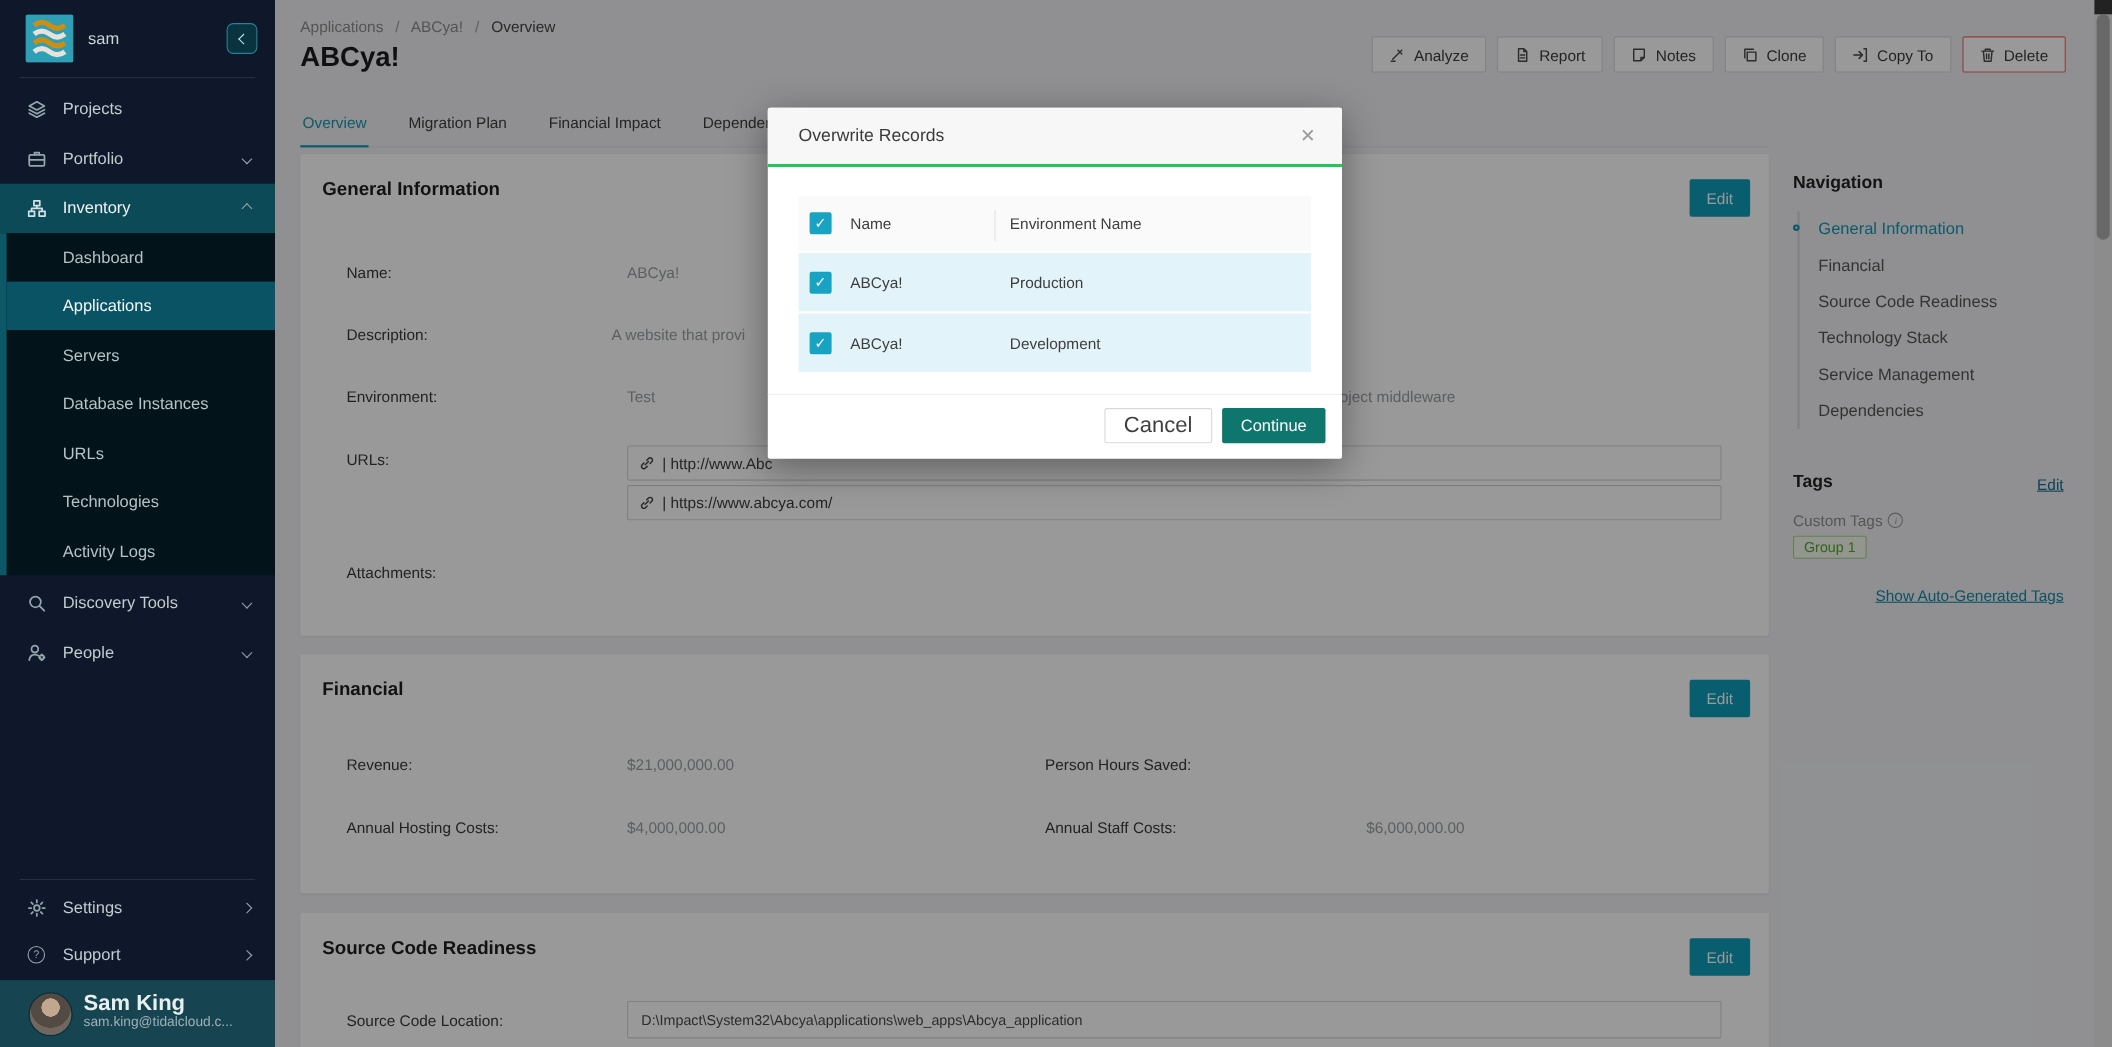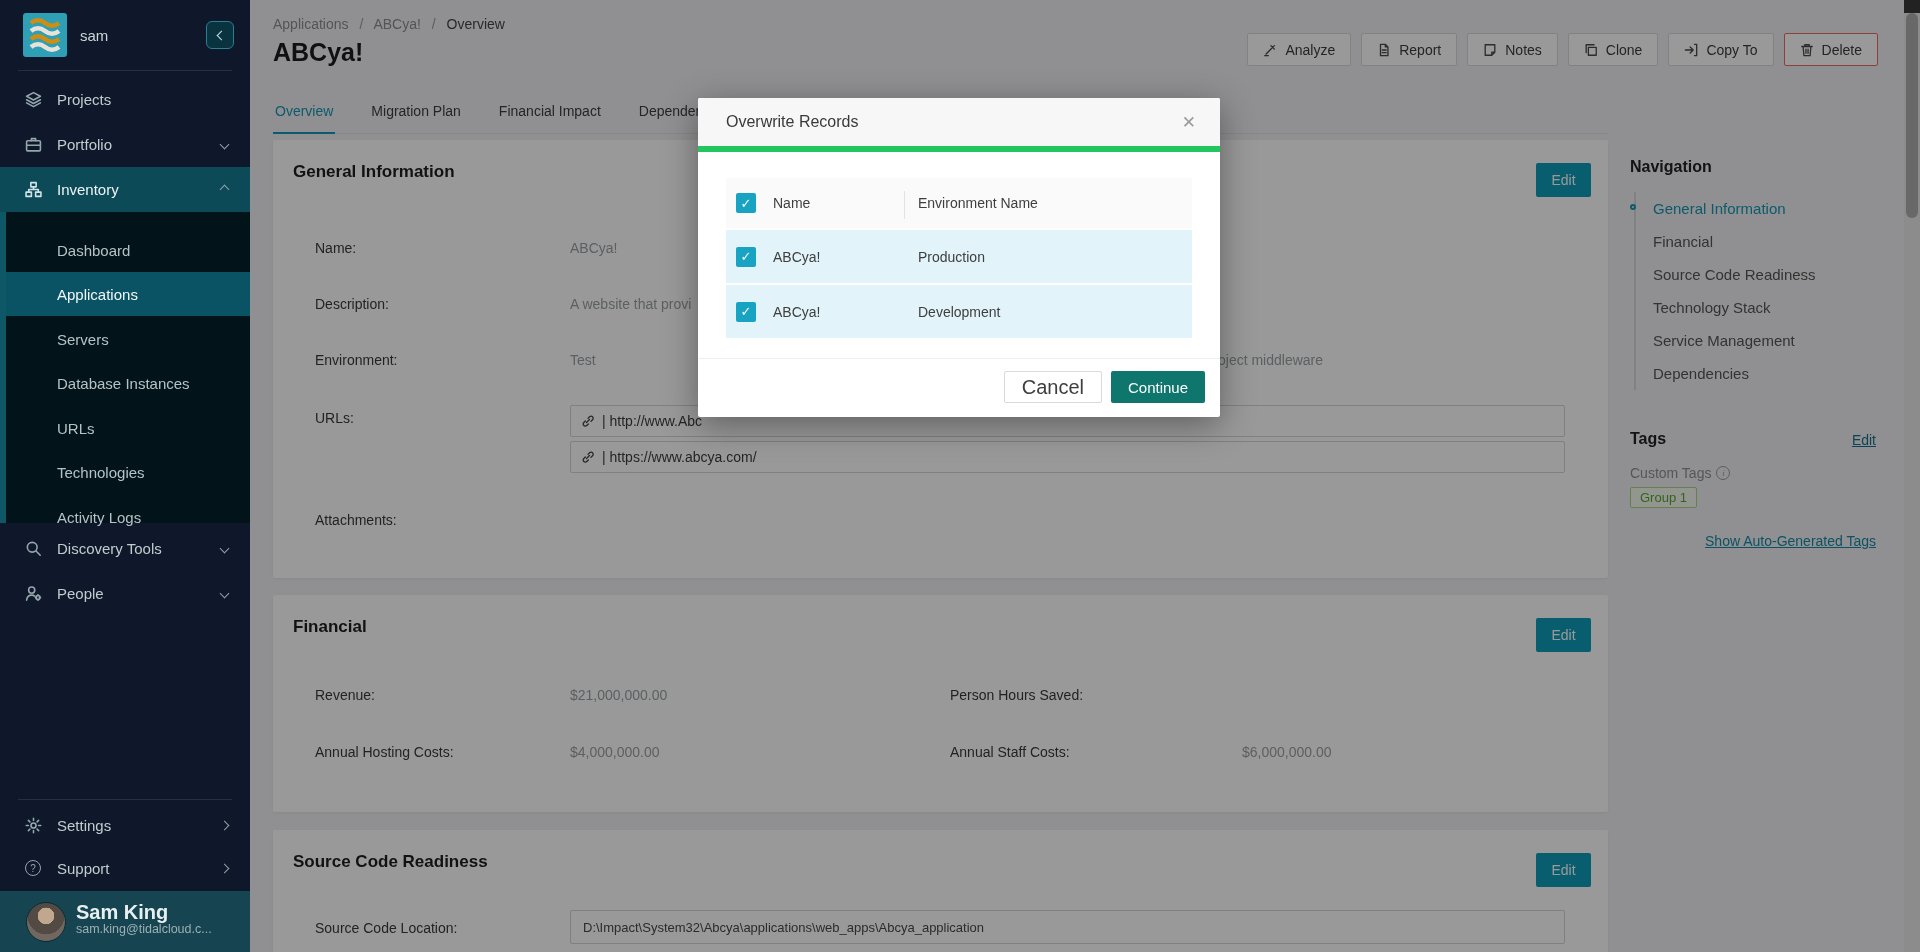--- a/index.html
+++ b/index.html
@@ -20,21 +20,21 @@
   .side-item .chev { position:absolute; right:22px; border-color:#8fa2a7; }
   .side-item.active { background:#0d4a58; color:#eef4f5; }
   .side-item.active .s-ico { color:#cfe3e7; }
   .chev { width:7px; height:7px; border-right:1.6px solid #8fa2a7; border-bottom:1.6px solid #8fa2a7; display:inline-block; }
   .chev.down { transform:rotate(45deg); }
   .chev.up { transform:rotate(-135deg); }
   .chev.right { transform:rotate(-45deg); }
   .chev.left { transform:rotate(135deg); }
   .submenu { position:absolute; left:0; top:212px; width:250px; height:311px; background:#02141a; }
   .submenu .strip { position:absolute; left:0; top:0; width:6px; height:311px; background:#0d5766; }
-  .sub-item { position:absolute; left:6px; width:244px; height:44px; display:flex; align-items:center; color:#b6c2c5; font-size:15px; padding-left:51px; cursor:pointer;margin-top:16px; }
+  .sub-item { position:absolute; left:6px; width:244px; height:44px; display:flex; align-items:center; color:#b6c2c5; font-size:15px; padding-left:51px; cursor:pointer; }
   .sub-item.active { background:#0a5364; color:#f2f7f8; }
   .bottom-divider { position:absolute; left:18px; top:799px; width:214px; height:1px; background:rgba(255,255,255,.10); }
   .user-box { position:absolute; left:0; top:891px; width:250px; height:61px; background:#164450; display:flex; align-items:center; cursor:pointer; }
   .avatar { position:absolute; left:26px; top:11px; width:40px; height:40px; border-radius:50%;
             background:radial-gradient(circle at 50% 34%, #c2a78f 0 26%, #544a44 27% 58%, #706760 59%); border:1px solid #0b2c34; }
   .user-name { position:absolute; left:76px; top:10px; font-size:20px; color:#e8eff0;font-weight:bold; }
   .user-email { position:absolute; left:76px; top:31px; font-size:12.5px; color:#9cb0b6; }
 
   
   .main { position:absolute; left:250px; top:0; width:1670px; height:952px; background:#f0f1f3; }
@@ -77,21 +77,21 @@
   
   .scrollbar { position:absolute; right:0; top:0; width:16px; height:952px; background:#e9e9ea; }
   .scroll-cap { position:absolute; top:0; left:0; width:16px; height:13px; background:#3a3a3a; }
   .scroll-thumb { position:absolute; top:13px; left:2px; width:12px; height:205px; background:#aeaeae; border-radius:6px; }
 
   
   .overlay { position:absolute; inset:0; background:rgba(0,0,0,.40); z-index:50; }
 
   
   .modal { position:absolute; left:698px; top:98px; width:522px; background:#fff; border-radius:2px; z-index:300; box-shadow:0 8px 34px rgba(0,0,0,.38); }
-  .modal-head { height:54px; background:#f7f7f8; border-bottom:6px solid #22c55e; border-radius:2px 2px 0 0; display:flex; align-items:center; padding:0 24px 0 28px; }
+  .modal-head { height:54px; background:#f7f7f8; border-bottom:3px solid #22c55e; border-radius:2px 2px 0 0; display:flex; align-items:center; padding:0 24px 0 28px; }
   .modal-title { font-size:16px; color:#3a3a3a; flex:1; }
   .modal-close { font-size:17px; color:#9b9b9b; cursor:pointer; line-height:1; }
   .modal-body { padding:26px 28px 20px; }
   .modal-sub { font-size:16px; color:#3f3f3f; margin-bottom:22px; }
   .mtable { width:466px; }
   .mrow { display:grid; grid-template-columns:47px 145px 1fr; align-items:center; height:53px; }
   .mrow.head { height:50px; background:#fafafa; }
   .mrow.data { background:#e2f4f9; margin-top:2px; }
   .mrow .cell { font-size:14px; color:#3e3e3e; }
   .mrow.head .env-cell { position:relative; }
@@ -295,21 +295,21 @@
     <div class="tab">Financial Impact</div>
     <div class="tab">Dependencies</div>
   </div>
 
   <div class="card" style="top:140px;height:438px">
     <div class="card-h">General Information</div>
     <button class="edit-btn">Edit</button>
     <span class="f-label" style="left:42px;top:100px">Name:</span>
     <span class="f-value" style="left:297px;top:100px">ABCya!</span>
     <span class="f-label" style="left:42px;top:156px">Description:</span>
-    <span class="f-value" style="left:297px;top:156px">A website that provi</span>
+    <span class="f-value" style="left:283px;top:156px">A website that provi</span>
     <span class="f-label" style="left:42px;top:212px">Environment:</span>
     <span class="f-value" style="left:297px;top:212px">Test</span>
     <span class="f-value" style="left:945px;top:212px">oject middleware</span>
     <span class="f-label" style="left:42px;top:270px">URLs:</span>
     <div class="url-input" style="top:265px">
       <svg class="i" width="14" height="14" viewBox="0 0 16 16">
           <path d="M6.3 9.7l3.4-3.4M5 8L3.2 9.8a2.4 2.4 0 003.4 3.4L8.4 11.4M8 5l1.8-1.8a2.4 2.4 0 013.4 3.4L11.4 8.4"></path>
         </svg>
       <span>| http://www.Abc</span>
     </div>

